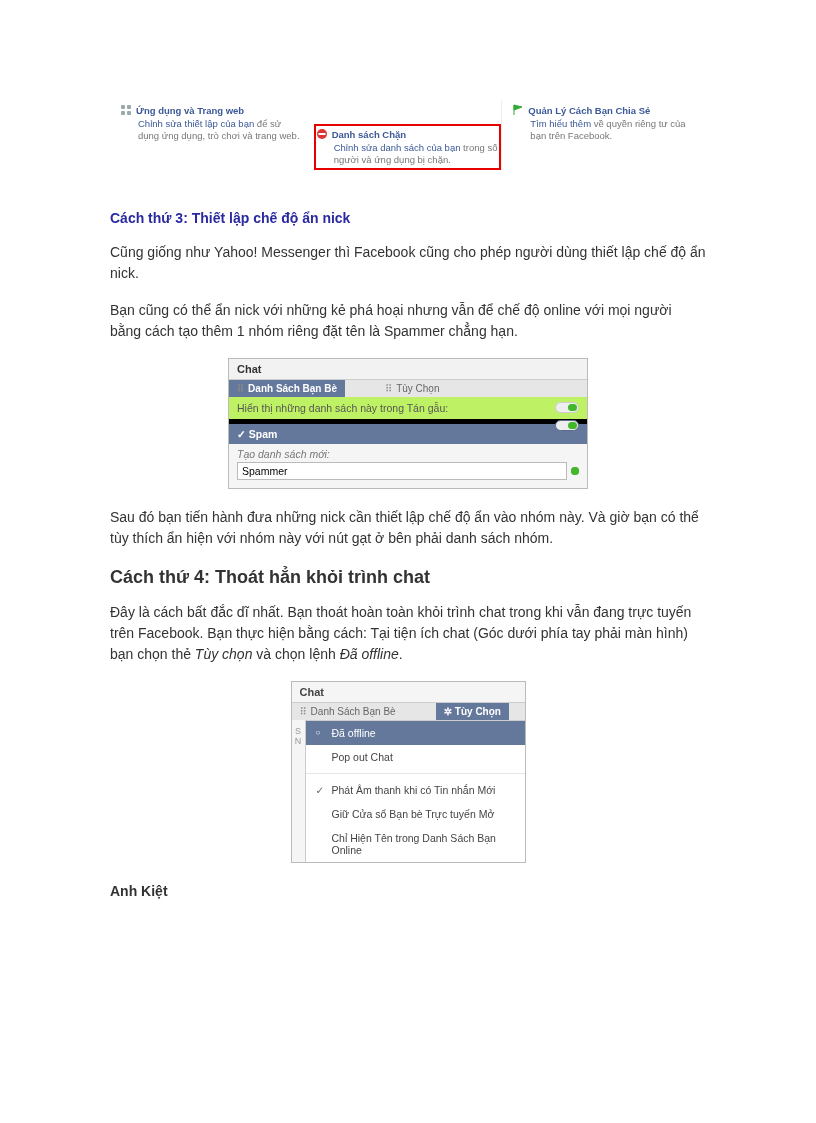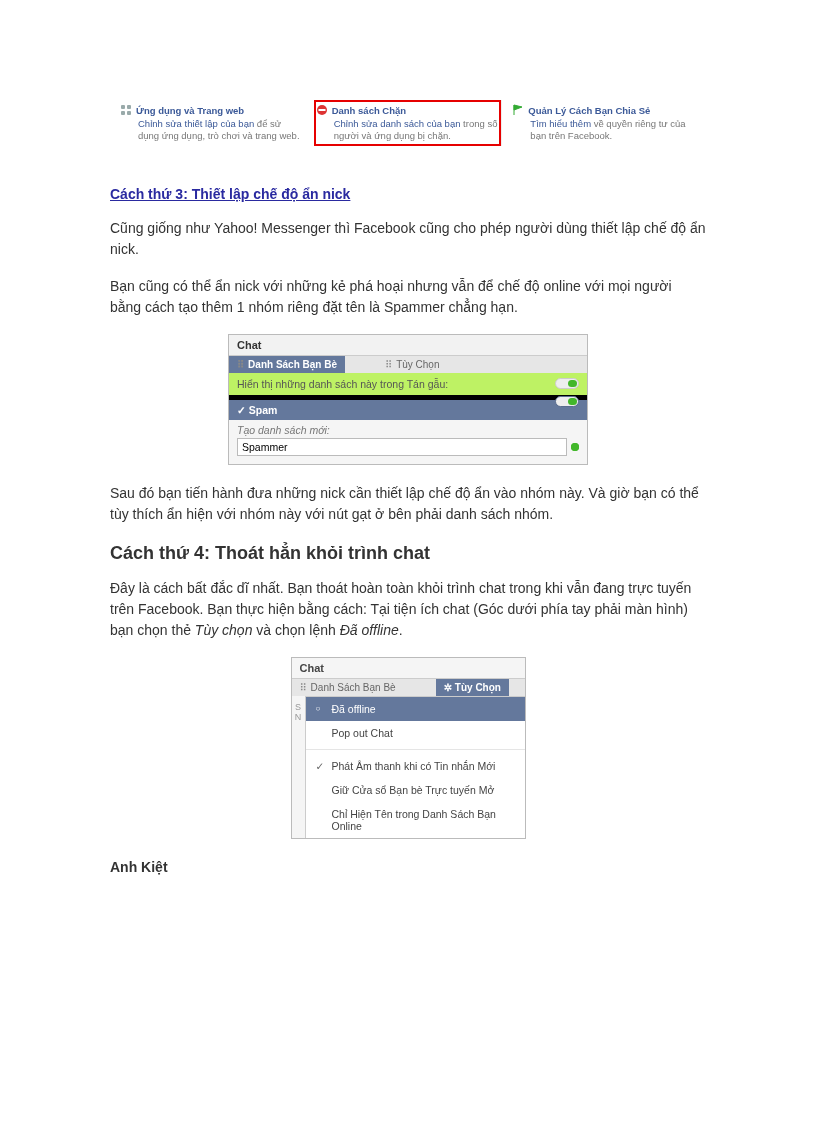--- a/index.html
+++ b/index.html
@@ -9,26 +9,26 @@
       background: #fff;
       font-family: Tahoma, Arial, sans-serif;
       font-size: 14px;
       color: #333;
       padding: 100px 110px 60px 110px;
     }
     
     .priv-row { display: flex; gap: 0; margin-bottom: 40px; font-size: 9.5px; }
     .priv-item { flex: 1; padding: 4px 10px; border-left: 1px solid #eee; }
     .priv-item:first-child { border-left: none; }
-    .priv-item.highlighted { border: 2px solid #e60000; padding: 2px 0; }
+    .priv-item.highlighted { border: 2px solid #e60000; padding: 2px 0; margin-top: 24px; }
     .priv-title { font-weight: bold; color: #3b5998; display: flex; align-items: center; gap: 4px; margin-bottom: 2px; }
     .priv-desc { color: #777; line-height: 1.25; padding-left: 18px; }
     .priv-desc .link { color: #3b5998; }
     .icon-small { width: 12px; height: 12px; display: inline-flex; align-items: center; justify-content: center; }
-    .heading3 { color: #2a2aa0; font-weight: bold; text-decoration: underline; margin-bottom: 16px; font-size: 14px; }
+    .heading3 { color: #2a2aa0; font-weight: bold; margin-bottom: 16px; font-size: 14px; }
     .heading4 { font-weight: bold; margin: 18px 0 14px; font-size: 18px; }
     p { margin-bottom: 16px; line-height: 1.5; font-size: 14px; }
     .italic { font-style: italic; }
     .author { font-weight: bold; margin-top: 12px; }
     
     .chat-widget { margin: 0 auto 18px; width: 360px; border: 1px solid #bbb; background: #f5f5f5; font-size: 10.5px; color: #444; }
     .chat-widget .hdr { padding: 4px 8px; background: #f2f2f2; border-bottom: 1px solid #ccc; font-size: 11px; font-weight: bold; color: #333; }
     .chat-tabs { display: flex; background: #e6e6e6; gap: 32px; }
     .chat-tab { padding: 3px 8px; font-size: 10px; color: #666; }
     .chat-tab .grip { color: #888; margin-right: 2px; letter-spacing: -1px; }

